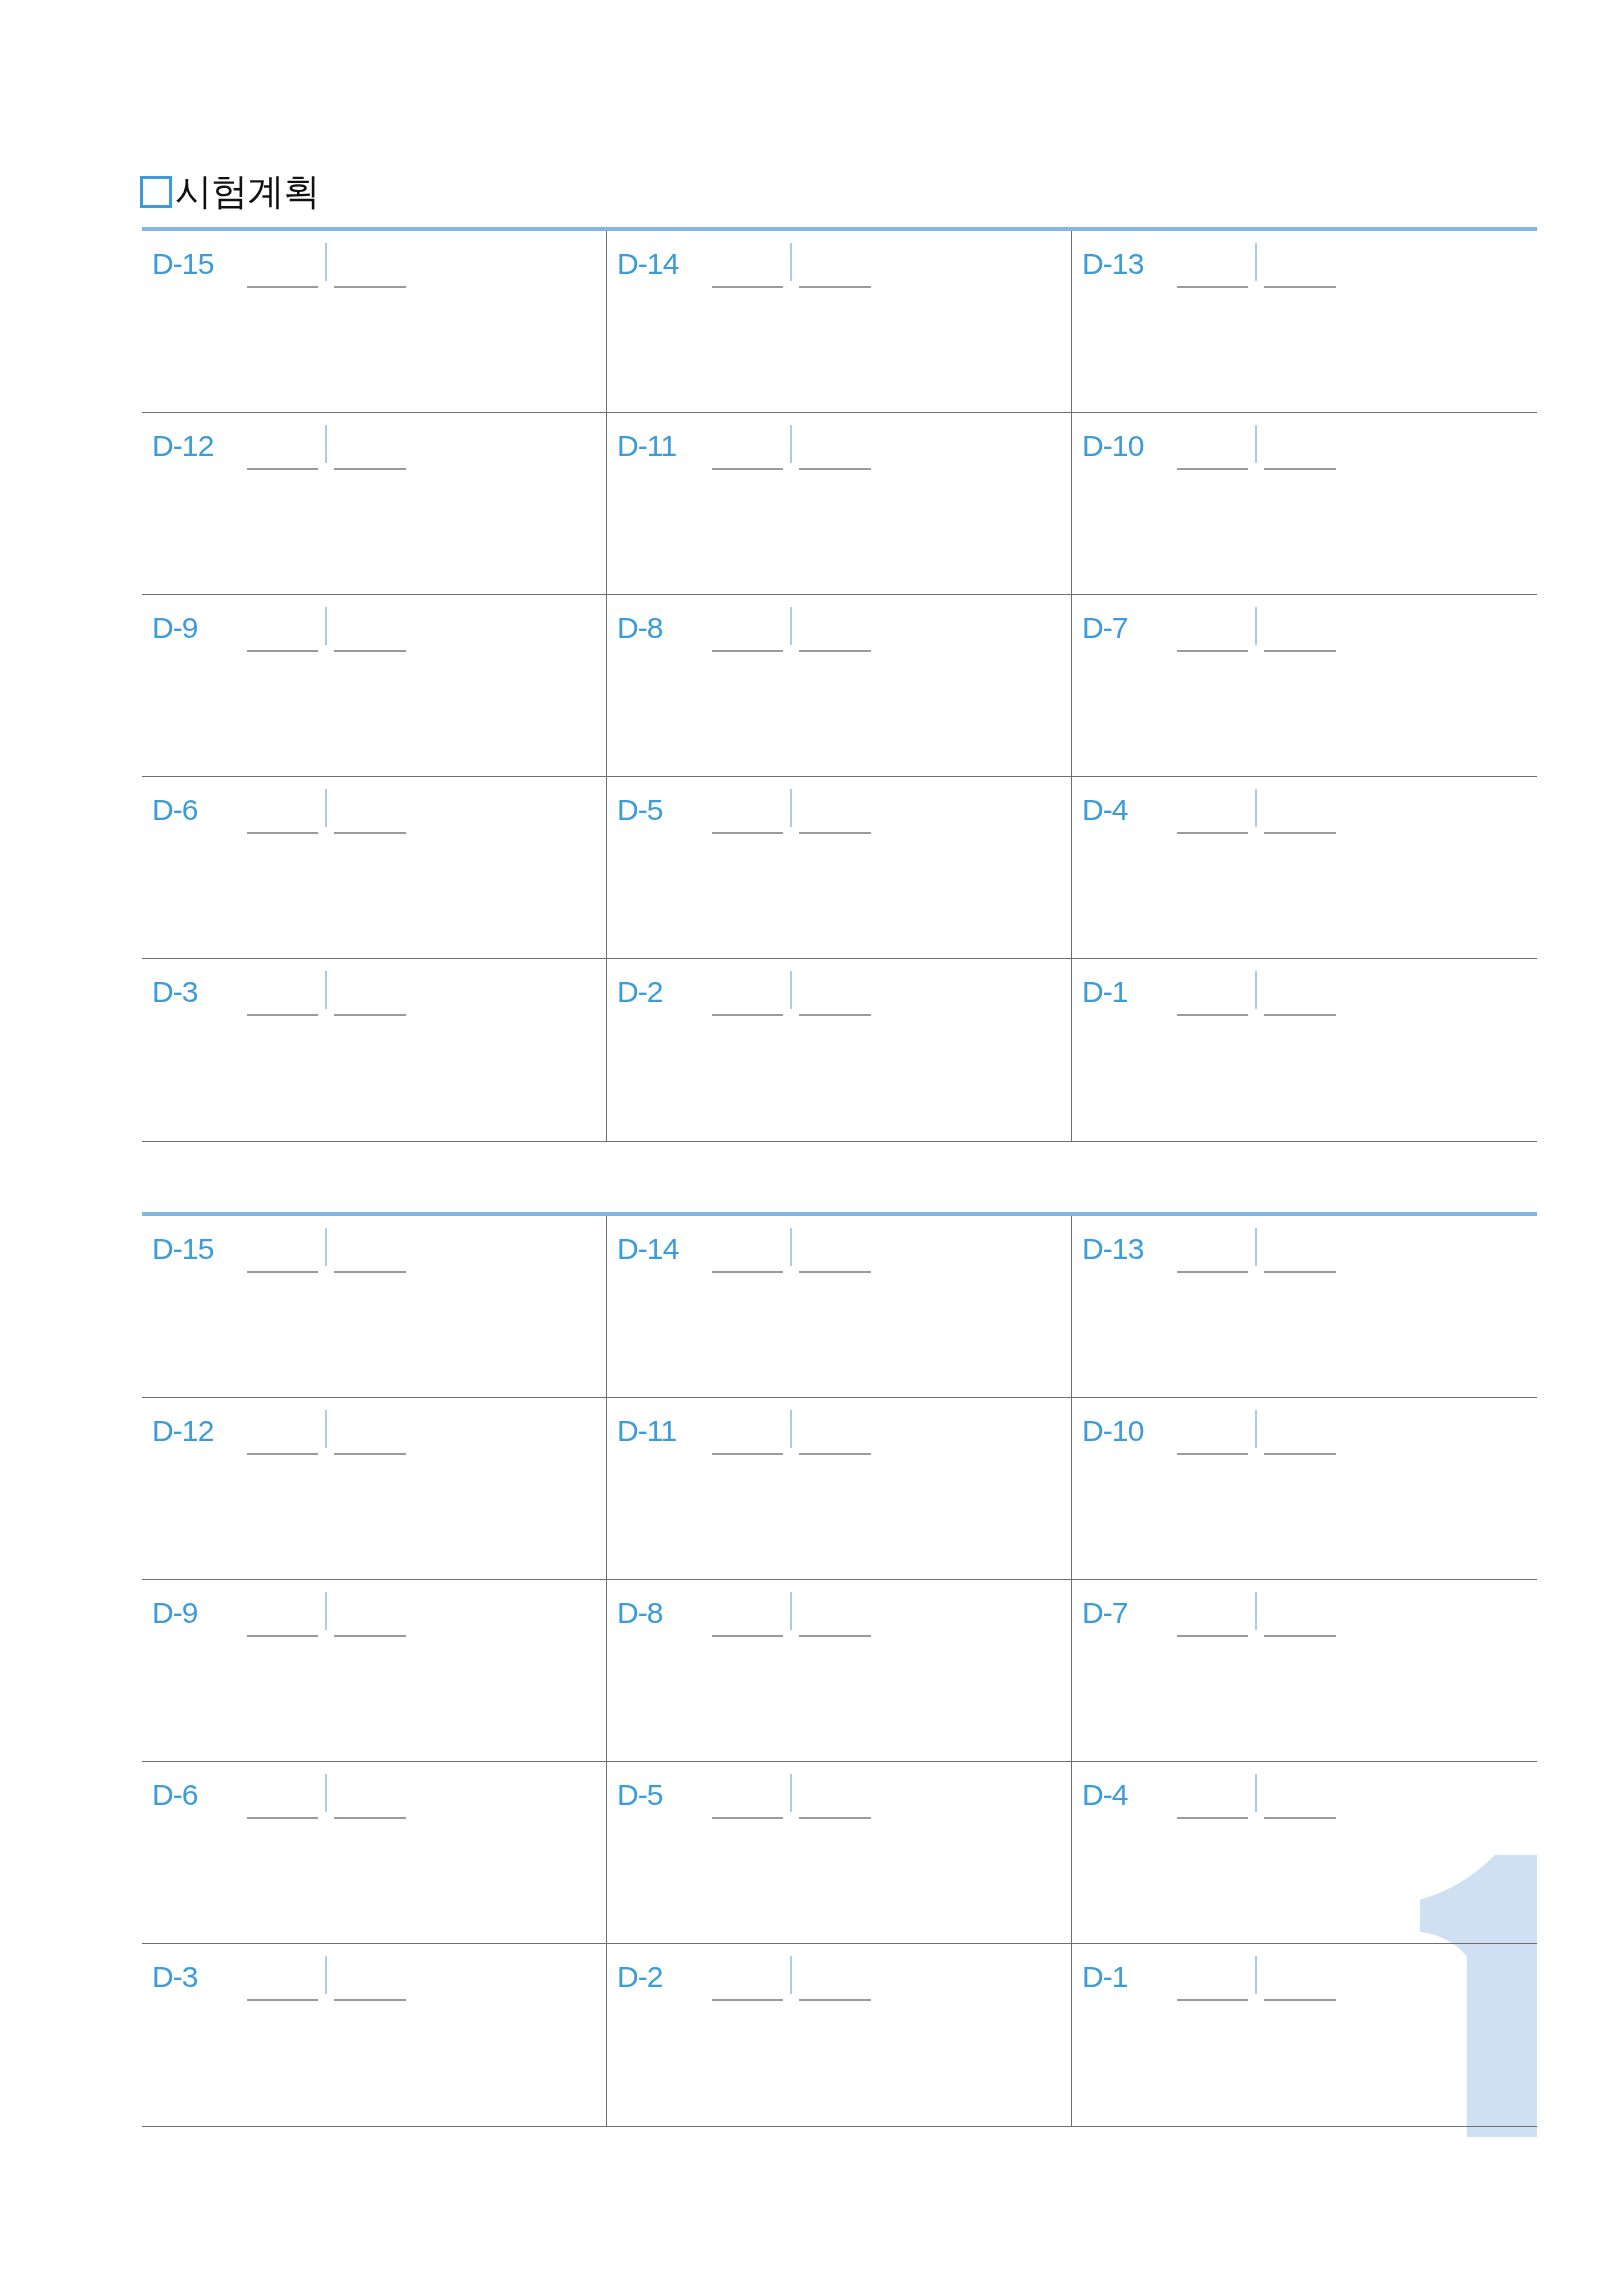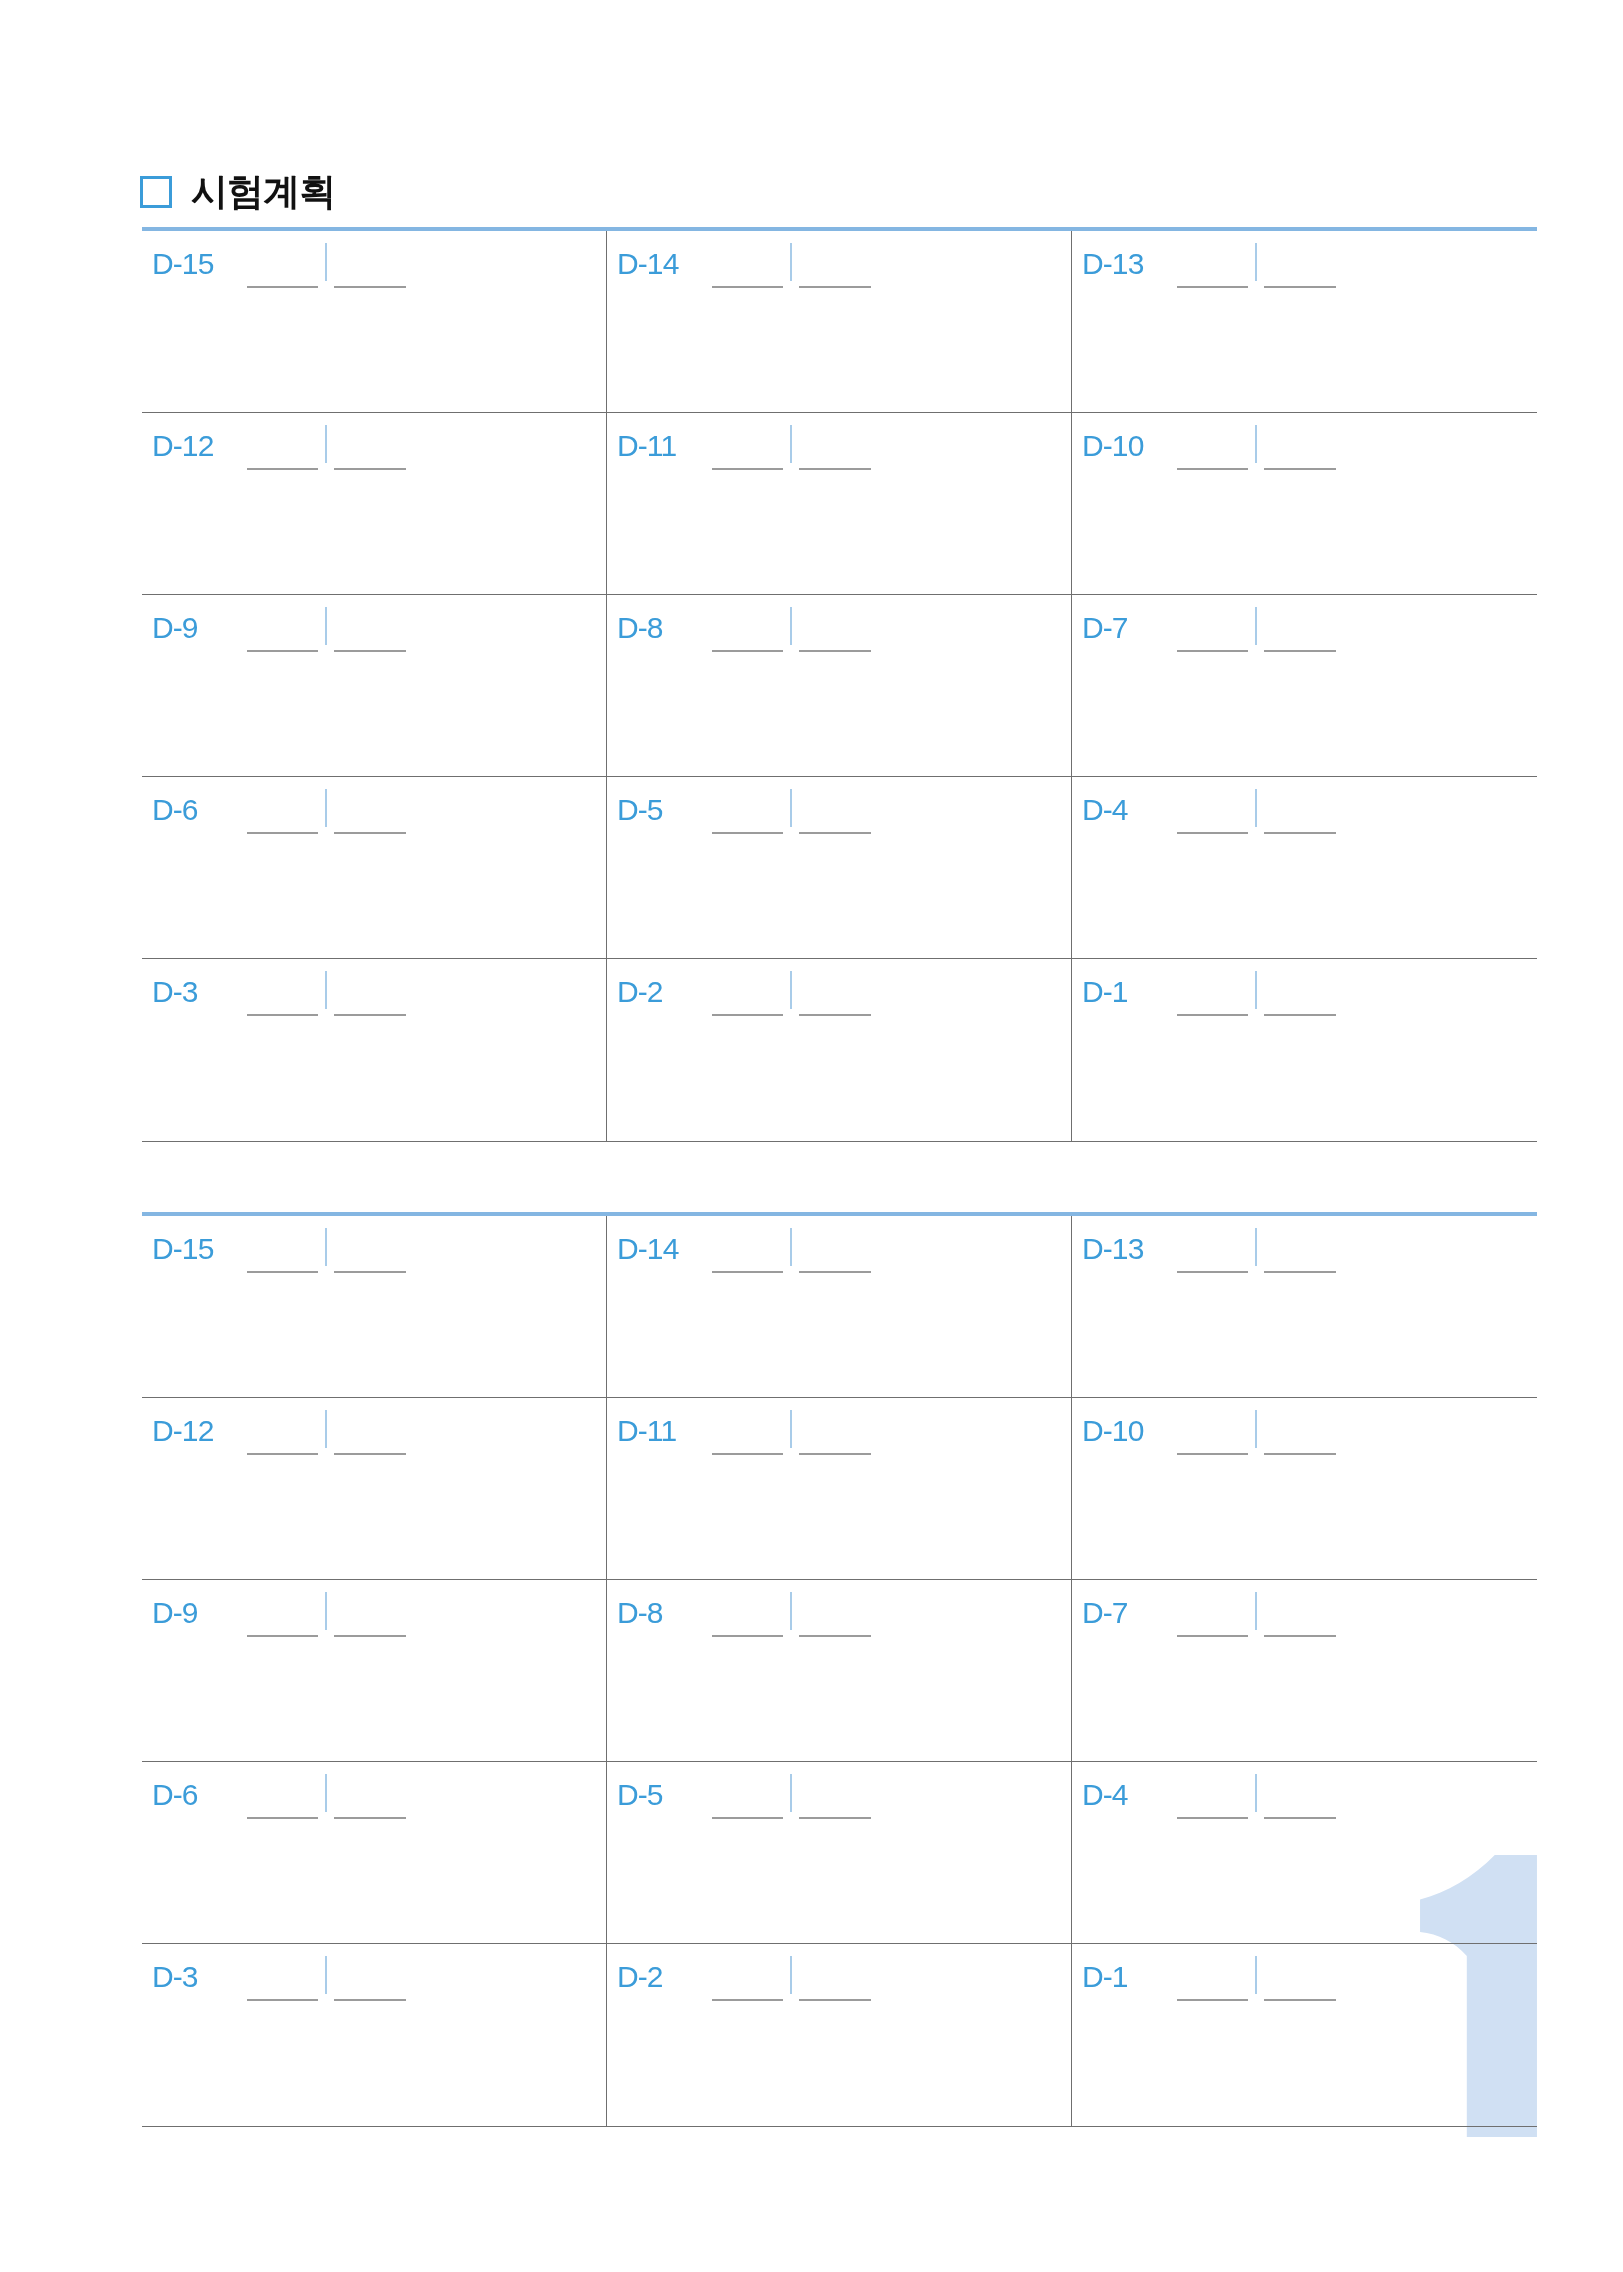--- a/index.html
+++ b/index.html
@@ -11,21 +11,21 @@
     --title-text:#111111;
   }
 
   
   .page-header{position:absolute;left:140px;top:173px;display:flex;align-items:center;z-index:2;}
   .title-checkbox{
     width:26px;height:26px;border:3.7px solid var(--accent-blue);
     background:#fff;display:inline-block;
   }
   .page-title{
-    margin:0 0 0 19px;font-size:37px;font-weight:700;letter-spacing:-0.9px;
+    margin:0 0 0 3px;font-size:37px;font-weight:400;letter-spacing:-0.9px;
     color:var(--title-text);line-height:1;white-space:nowrap;
   }
 
   
   .plan-table{
     position:absolute;left:142px;width:1395px;z-index:1;
     border-top:4.1px solid var(--table-top-border);
     border-bottom:1.4px solid var(--grid-line);
     display:grid;grid-template-columns:repeat(3,1fr);grid-auto-rows:182px;
     box-sizing:content-box;background:transparent;

